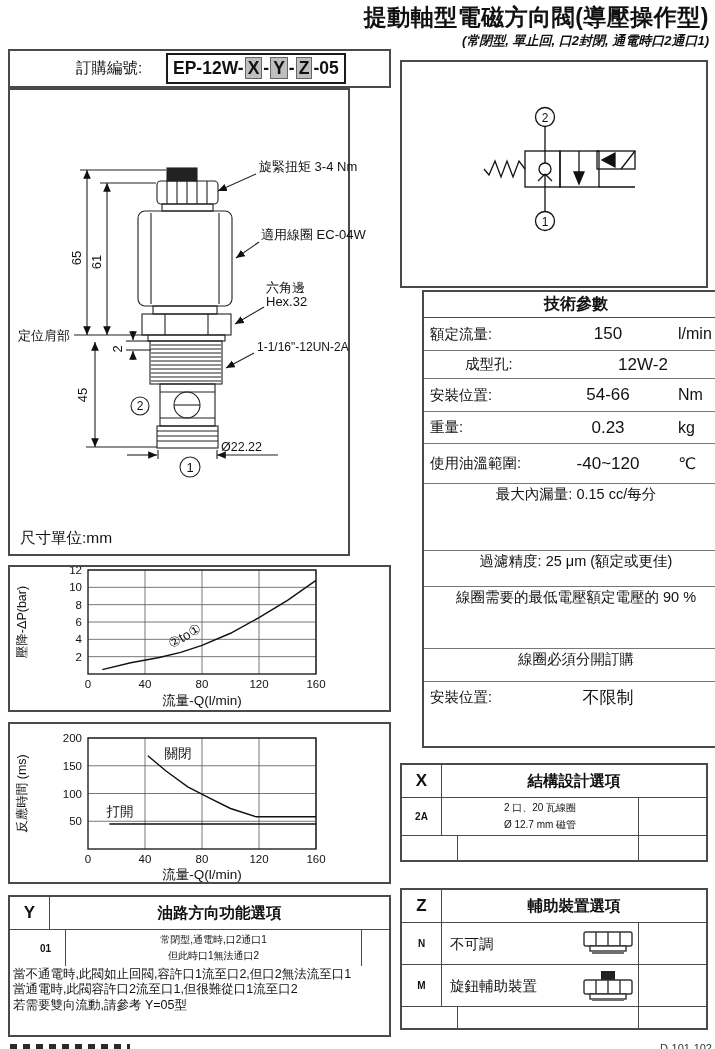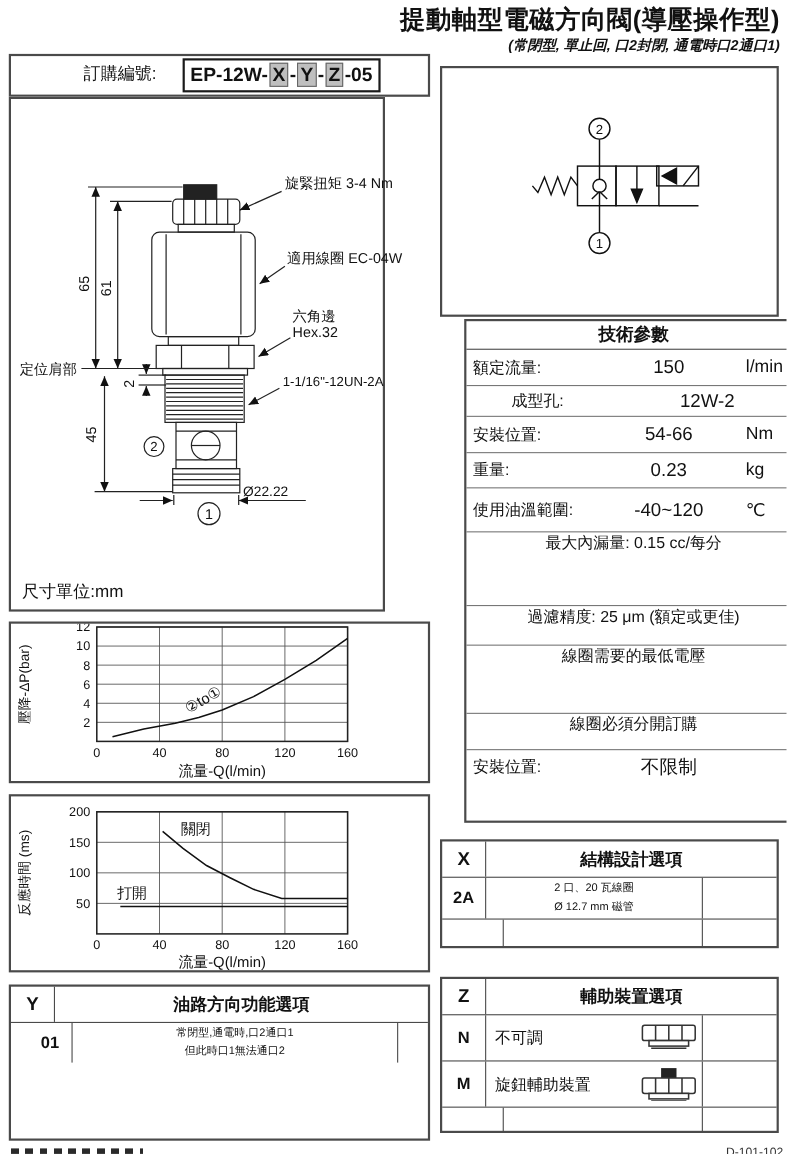--- a/index.html
+++ b/index.html
@@ -37,21 +37,21 @@
   .trow.lines{display:flex;flex-direction:row;justify-content:center;text-align:right;}
   .tline{font-size:14.5px;line-height:21px;}
   
   .opt-header{display:flex;height:32px;border-bottom:1.5px solid #4a4a4a;}
   .opt-key{width:40px;border-right:1.5px solid #4a4a4a;display:flex;align-items:center;
            justify-content:center;font-weight:700;font-size:17px;flex:none;box-sizing:border-box;}
   .opt-title{flex:1;display:flex;align-items:center;justify-content:center;font-weight:700;font-size:15.5px;}
   .orow{position:relative;border-bottom:1.5px solid #4a4a4a;box-sizing:border-box;}
   .orow:last-child{border-bottom:none;margin-left:16px;}
   .okey{position:absolute;left:0;top:0;bottom:0;width:40px;border-right:1.5px solid #4a4a4a;
-        display:flex;align-items:center;justify-content:center;font-weight:700;font-size:15px;box-sizing:border-box;}
+        display:flex;align-items:center;justify-content:center;font-weight:700;font-size:10px;box-sizing:border-box;}
   .ocnt{position:absolute;left:40px;top:0;bottom:0;}
   .onar{position:absolute;right:0;top:0;bottom:0;border-left:1.5px solid #4a4a4a;box-sizing:border-box;}
   .olines{width:100%;height:100%;display:flex;flex-direction:column;align-items:center;
           justify-content:center;font-size:10px;line-height:16.5px;text-align:center;}
   .otext{position:absolute;left:8px;top:50%;transform:translateY(-50%);font-size:14.5px;white-space:nowrap;}
   .oicon{position:absolute;right:3px;top:50%;transform:translateY(-50%);}
   #x-panel{left:400px;top:763px;width:308px;height:99px;}
   #z-panel{left:400px;top:888px;width:308px;height:142px;}
   #y-panel{left:8px;top:895px;width:383px;height:142px;}
   .ynotes{padding:1px 3px 0 3px;font-size:12.5px;line-height:15.3px;}
@@ -247,20 +247,25 @@
         <div class="okey">01</div>
         <div class="ocnt" style="right: 28px;">
           <div class="olines">
             <div>常閉型,通電時,口2通口1</div>
             <div>但此時口1無法通口2</div>
           </div>
         </div>
         <div class="onar" style="width: 28px;"></div>
       </div>
     </div>
+  <div class="ynotes" id="y-notes">
+      <div>當不通電時,此閥如止回閥,容許口1流至口2,但口2無法流至口1</div>
+      <div>當通電時,此閥容許口2流至口1,但很難從口1流至口2</div>
+      <div>若需要雙向流動,請參考 Y=05型</div>
+    </div>
 </div>
 
 <div id="symbol-panel" class="panel">
   <svg width="304" height="224" viewBox="0 0 304 224">
     <g stroke="#111" stroke-width="1.3" fill="none">
       <circle cx="143" cy="55" r="9.5"></circle>
       <line x1="143" y1="64.5" x2="143" y2="89"></line>
       <rect x="123" y="89" width="35" height="36"></rect>
       <rect x="158" y="89" width="39" height="36"></rect>
 
@@ -319,20 +324,21 @@
         <span class="tunit">℃</span>
       </div>
       <div class="trow lines" style="height: 67px;">
         <div class="tline">最大內漏量:    0.15 cc/每分</div>
       </div>
       <div class="trow lines" style="height: 36px;">
         <div class="tline">過濾精度:   25 μm (額定或更佳)</div>
       </div>
       <div class="trow lines" style="height: 62px;">
         <div class="tline">線圈需要的最低電壓</div>
+        <div class="tline">額定電壓的 90 %</div>
       </div>
       <div class="trow lines" style="height: 33px;">
         <div class="tline">線圈必須分開訂購</div>
       </div>
       <div class="trow lvu" style="height: 32px;">
         <span class="tlabel">安裝位置:</span>
         <span class="tvalue">不限制</span>
         <span class="tunit"></span>
       </div>
     </div>

